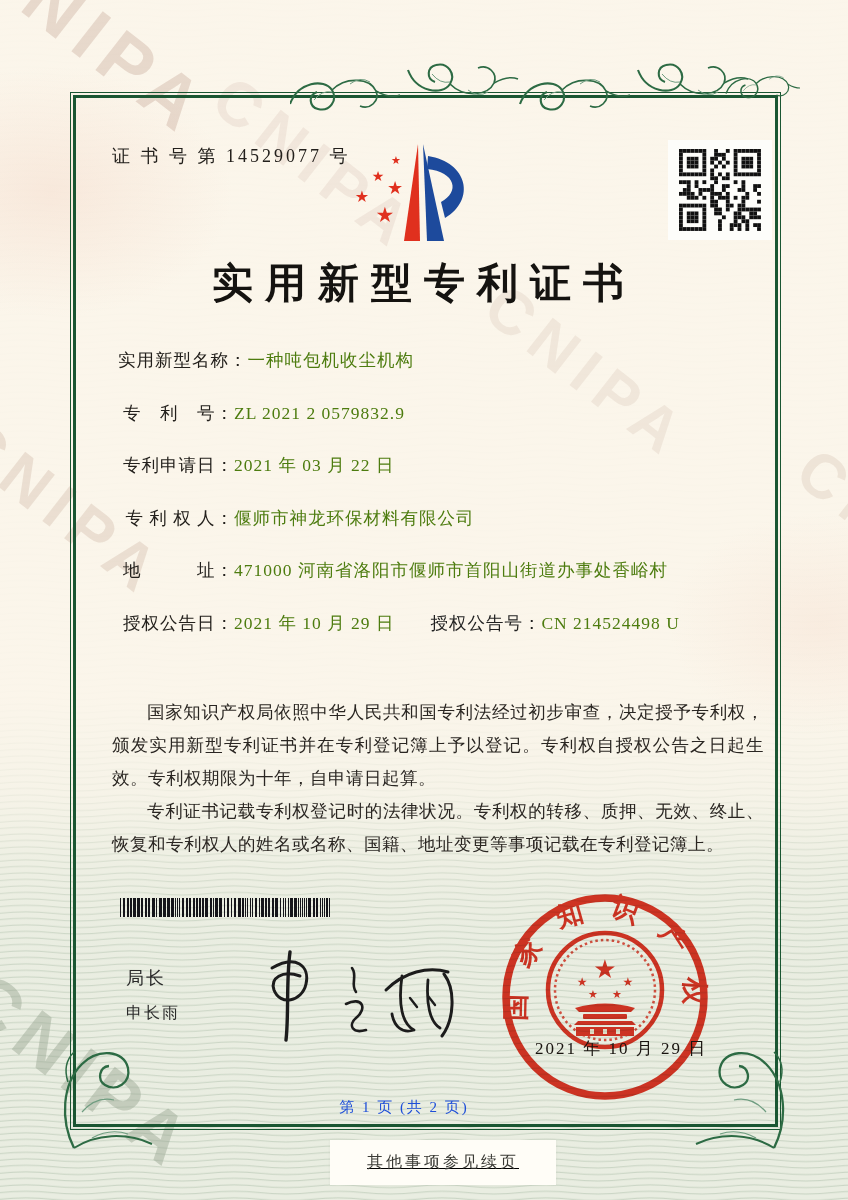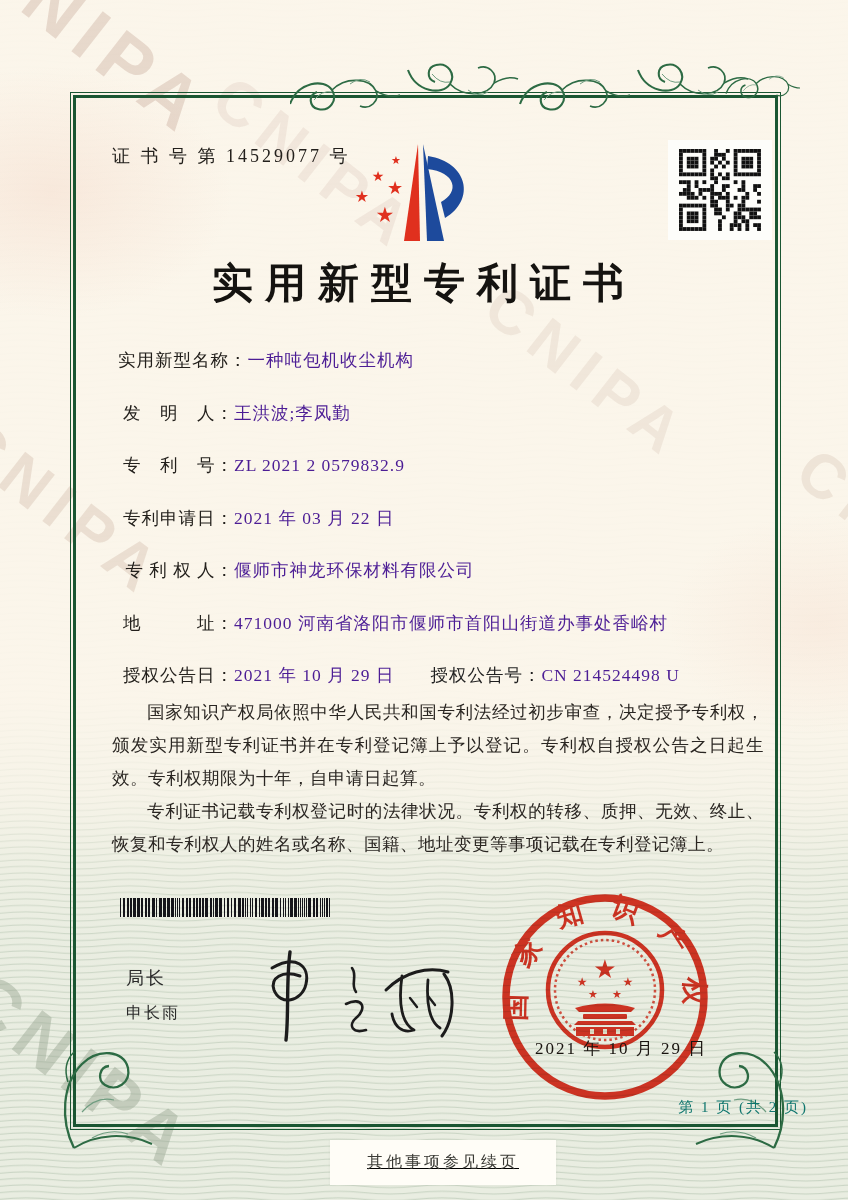--- a/index.html
+++ b/index.html
@@ -24,32 +24,32 @@
   .frame-inner{position:absolute;inset:2px;border:3px solid #1a5632;}
   .fl{position:absolute;z-index:3;pointer-events:none;}
   .content{position:absolute;inset:0;z-index:4;color:#1f1f1f;padding-left:22px;}
   .certno{position:absolute;left:112px;top:144px;font-size:18px;letter-spacing:3px;color:#23201c;}
   .qrbox{position:absolute;left:668px;top:140px;width:104px;height:100px;background:#fdfdfa;display:flex;align-items:center;justify-content:center;}
   .logo{position:absolute;left:348px;top:140px;}
   .title{position:absolute;left:0;top:256px;width:848px;text-align:center;font-size:41px;font-weight:bold;letter-spacing:12px;color:#151310;}
   .fields{position:absolute;left:118px;top:348px;width:560px;font-size:17.5px;}
   .frow{height:52.5px;white-space:nowrap;}
   .flabel{display:inline-block;min-width:116px;letter-spacing:1px;color:#23201c;text-align:right;}
-  .fvalue{letter-spacing:1px;color:#4c1d95;}
+  .fvalue{letter-spacing:1px;color:#4d7c0f;}
   .flabel2{display:inline-block;margin-left:36px;letter-spacing:1px;}
   .bodytext{position:absolute;left:112px;top:696px;width:652px;font-size:17.5px;line-height:33px;
     text-align:justify;letter-spacing:0.5px;color:#2a2622;}
   .bodytext p{margin:0;text-indent:2em;}
   .barcode{position:absolute;left:120px;top:898px;}
   .sig-title{position:absolute;left:126px;top:966px;font-family:Liberation Sans, sans-serif;font-size:18px;color:#2a2a2a;letter-spacing:2px;}
   .sig-name{position:absolute;left:126px;top:1003px;font-family:"Liberation Sans", sans-serif;font-size:16px;color:#2a2a2a;letter-spacing:2px;}
   .signature{position:absolute;left:252px;top:938px;}
   .seal{position:absolute;left:490px;top:882px;z-index:5;mix-blend-mode:multiply;opacity:0.96;}
   .seal-date{position:absolute;left:535px;top:1037px;z-index:6;font-size:17px;letter-spacing:2px;color:#18130f;white-space:nowrap;}
-  .pageinfo{position:absolute;left:0;top:1098px;width:808px;text-align:right;font-size:15px;letter-spacing:2px;color:#0f766e;}
+  .pageinfo{position:absolute;left:0;top:1098px;width:808px;text-align:center;font-size:15px;letter-spacing:2px;color:#1d4ed8;}
   .contstrip{position:absolute;left:330px;top:1140px;width:226px;height:45px;background:#fffdf7;z-index:4;
     display:flex;align-items:center;justify-content:center;box-shadow:0 0 3px rgba(0,0,0,0.05);text-decoration:underline;}
   .contstrip span{font-size:16px;letter-spacing:3px;color:#3a3a35;}
 </style>
 </head>
 <body>
 
 <div class="page">
 
   <svg class="bg-waves" width="848" height="1200">
@@ -348,23 +348,20 @@
         </svg>
     </div>
 
     <div class="title">实用新型专利证书</div>
 
     <div class="fields">
       <div class="frow">
         <span class="flabel">实用新型名称：</span><span class="fvalue">一种吨包机收尘机构</span>
       </div>
       <div class="frow">
-        <span class="flabel">发　明　人：</span><span class="fvalue">王洪波;李凤勤</span>
-      </div>
-      <div class="frow">
         <span class="flabel">专　利　号：</span><span class="fvalue">ZL 2021 2 0579832.9</span>
       </div>
       <div class="frow">
         <span class="flabel">专利申请日：</span><span class="fvalue">2021 年 03 月 22 日</span>
       </div>
       <div class="frow">
         <span class="flabel">专 利 权 人：</span><span class="fvalue">偃师市神龙环保材料有限公司</span>
       </div>
       <div class="frow">
         <span class="flabel">地　　　址：</span><span class="fvalue">471000  河南省洛阳市偃师市首阳山街道办事处香峪村</span>

